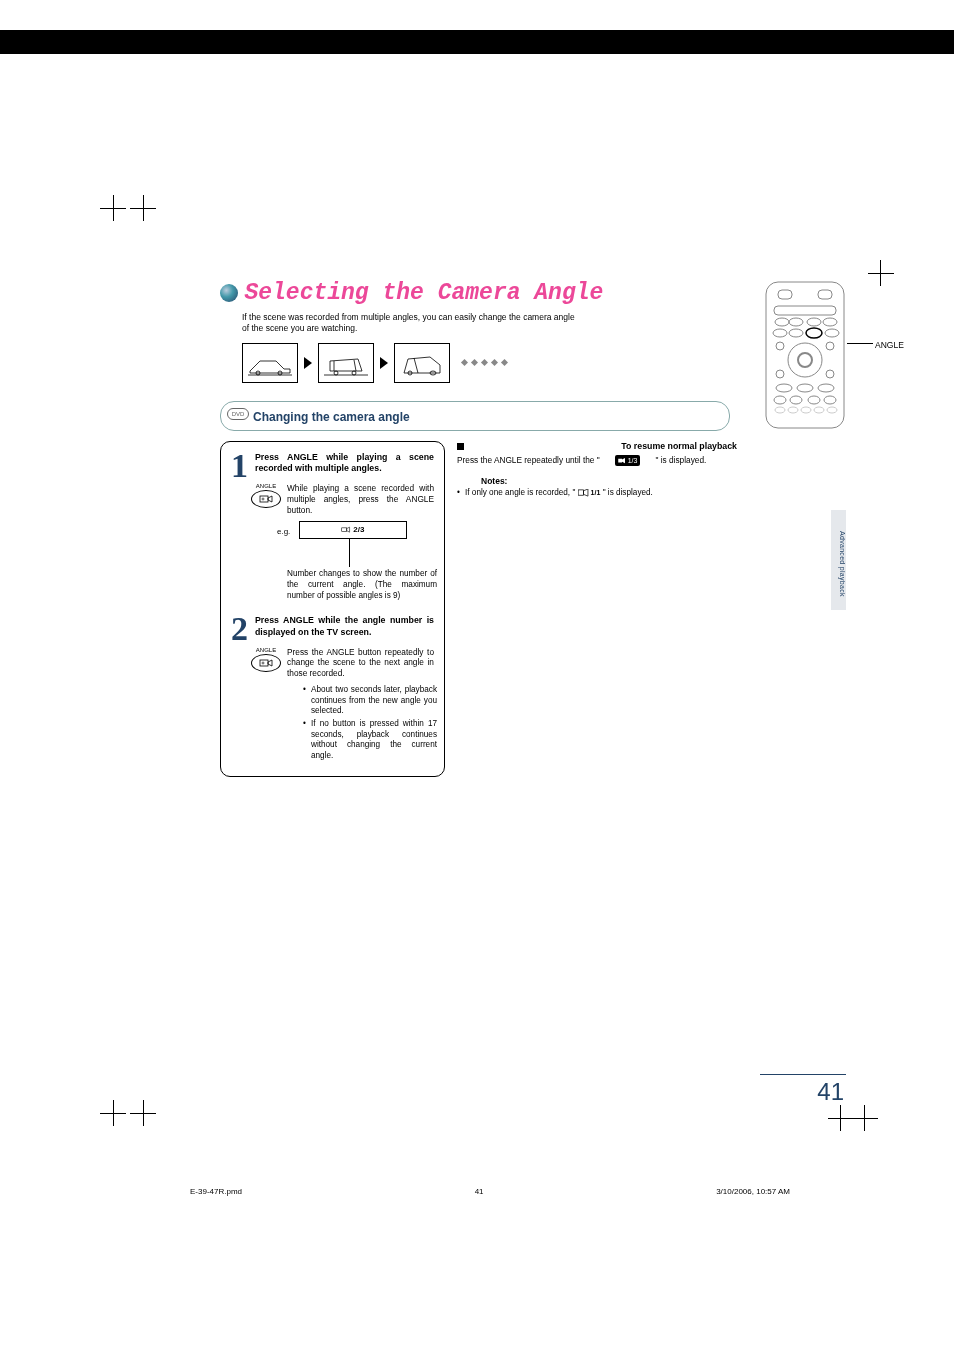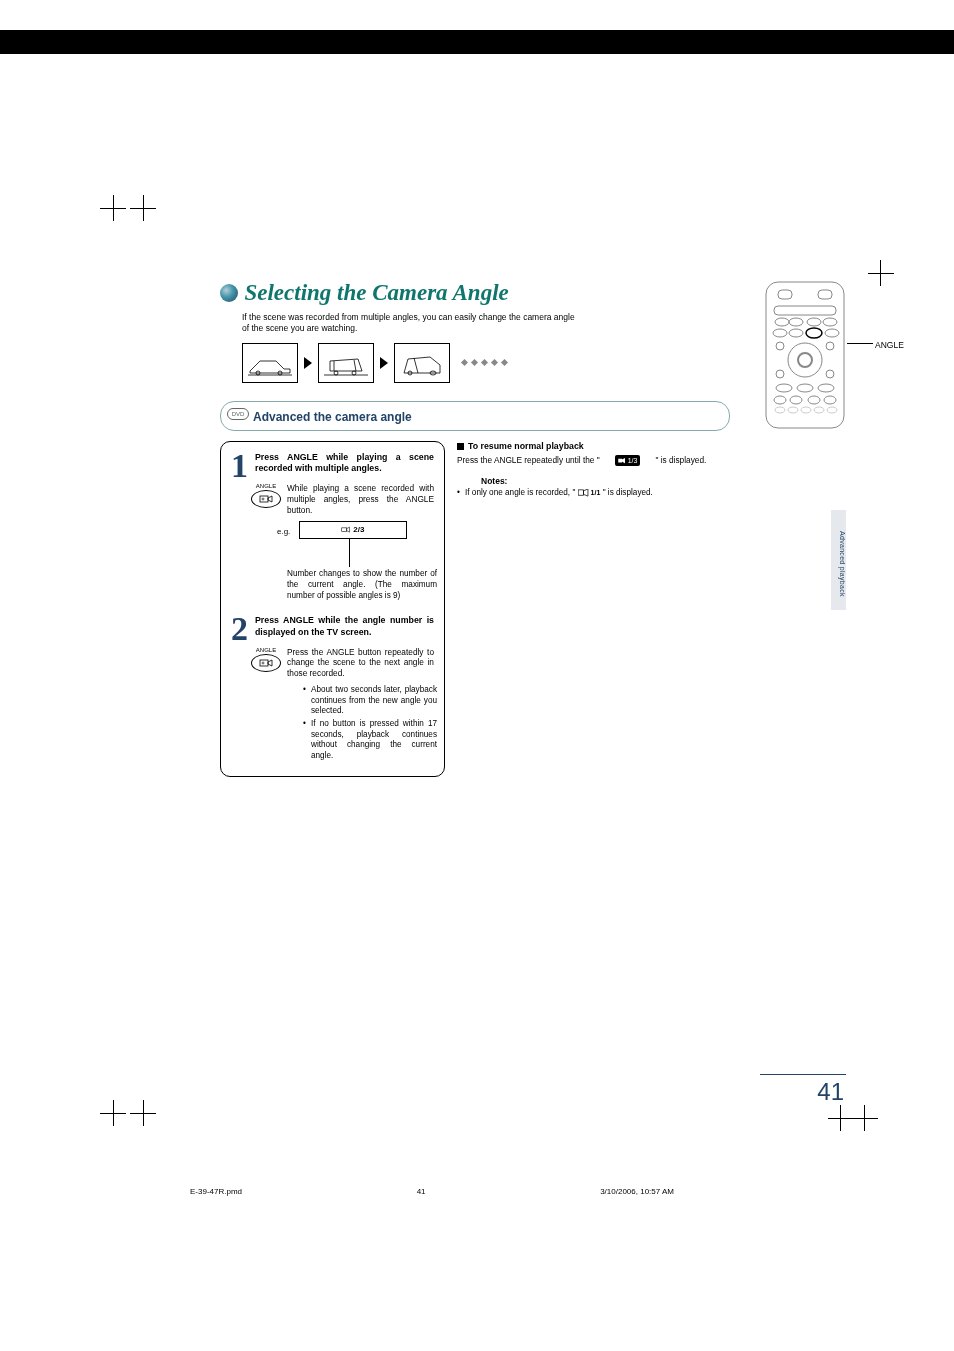--- a/index.html
+++ b/index.html
@@ -5,21 +5,21 @@
   * { box-sizing: border-box; margin: 0; padding: 0; }
   body { background: #fff; width: 954px; height: 1351px; position: relative; font-family: Arial, Helvetica, sans-serif; color: #000; }
   .page-area { position: absolute; left: 220px; top: 280px; width: 620px; }
   .cropmark { position: absolute; width: 26px; height: 26px; }
   .cropmark::before, .cropmark::after { content:""; position:absolute; background:#000; }
   .cm-tl::before { left:0; top:50%; width:100%; height:1px; }
   .cm-tl::after { left:50%; top:0; width:1px; height:100%; }
   .blackbar { position:absolute; left:0; top:30px; width:954px; height:24px; background:#000; }
   .title-row { position:relative; margin-bottom:6px; }
   .title-bullet { width:18px; height:18px; background: radial-gradient(circle at 35% 35%, #bcd 0%, #49a 40%, #234367 100%); border-radius:50%; display:inline-block; vertical-align:middle; margin-right:2px; }
-  .title-text { font-family: Liberation Serif, serif; font-style: italic; font-weight: bold; font-size: 23px; color:#0f766e; display:inline-block; vertical-align:middle; }
+  .title-text { font-family: Liberation Mono, monospace; font-style: italic; font-weight: bold; font-size: 23px; color:#ec4899; display:inline-block; vertical-align:middle; }
   .intro { font-size:8.5px; line-height:1.35; margin-left:22px; width:340px; margin-bottom:8px; }
   .illus-row { display:flex; align-items:center; gap:6px; margin-left:22px; margin-bottom:18px; }
   .illus-box { width:56px; height:40px; border:1px solid #000; display:flex; align-items:center; justify-content:center; }
   .arrow-rt { width:0; height:0; border-top:6px solid transparent; border-bottom:6px solid transparent; border-left:8px solid #000; }
   .illus-svg { width:48px; height:32px; }
   .diamond-row { display:flex; gap:5px; }
   .diamond { width:5px; height:5px; background:#888; transform:rotate(45deg); }
   .remote-box { position:absolute; left:540px; top:0; width:90px; height:155px; }
   .remote-svg { width:90px; height:150px; }
   .angle-label { position:absolute; left:655px; top:60px; font-size:8.5px; }
@@ -42,33 +42,33 @@
   .step-desc { font-size:8.3px; line-height:1.3; text-align:justify; }
   .eg-label { font-size:8px; margin-left:46px; margin-top:6px; display:inline-block; vertical-align:top; }
   .display-box { display:inline-block; border:1px solid #000; width:108px; height:18px; margin-left:4px; vertical-align:top; text-align:center; font-size:8px; padding-top:3px; }
   .disp-ico { display:inline-block; width:10px; height:8px; vertical-align:middle; }
   .angle-pointer { margin-left:98px; margin-top:0; }
   .pointer-line { width:1px; height:28px; background:#000; margin-left:20px; }
   .caption { font-size:8.2px; line-height:1.3; text-align:justify; margin-left:56px; width:150px; margin-top:2px; }
   .bullets { font-size:8.2px; line-height:1.3; margin-left:56px; width:150px; margin-top:6px; }
   .bullets li { list-style: none; position:relative; padding-left:8px; text-align:justify; margin-bottom:2px;margin-left:16px; }
   .bullets li::before { content:"•"; position:absolute; left:0; top:0; }
-  .r-head { font-weight:bold; font-size:8.8px; display:flex; align-items:center; gap:4px; }
+  .r-head { font-weight:bold; font-size:8.8px; display:flex; align-items:center; gap:4px;justify-content:space-between; }
   .r-sq { width:7px; height:7px; background:#000; display:inline-block; }
   .r-body { font-size:8.3px; margin-top:2px; display:flex; flex-wrap:wrap; align-items:center; gap:15px; }
   .pill-dark { background:#000; color:#fff; font-size:7px; padding:1px 3px; border-radius:2px; display:inline-flex; align-items:center; gap:2px; }
   .pill-dark svg { width:8px; height:6px; }
   .notes-h { font-weight:bold; font-size:8.5px; margin-top:10px;padding-left:24px; }
   .notes-ul li { list-style:none; position:relative; padding-left:8px; font-size:8.2px; line-height:1.3; text-align:justify; }
   .notes-ul li::before { content:"•"; position:absolute; left:0; }
   .inline-ico { display:inline-flex; align-items:center; gap:2px; font-size:7px; vertical-align:middle; }
   .side-tab { position:absolute; right:108px; top:510px; width:15px; height:100px; background:#e5e8ec; font-size:7px; writing-mode:vertical-rl; text-align:center; padding-top:8px; color:#234367; letter-spacing:0.3px; }
   .page-num { position:absolute; right:110px; bottom:245px; font-size:24px; color:#234367; }
   .page-num-line { position:absolute; right:108px; bottom:276px; width:86px; height:1px; background:#234367; }
-  .footer { position:absolute; left:190px; bottom:155px; width:484px; display:flex; justify-content:space-between; font-size:8px; }
+  .footer { position:absolute; left:190px; bottom:155px; width:600px; display:flex; justify-content:space-between; font-size:8px; }
 </style>
 </head>
 <body>
 
 <div class="cropmark cm-tl" style="left:100px; top:195px;"></div>
 <div class="cropmark cm-tl" style="left:130px; top:195px;"></div>
 <div class="cropmark cm-tl" style="left:100px; top:1100px;"></div>
 <div class="cropmark cm-tl" style="left:130px; top:1100px;"></div>
 <div class="cropmark cm-tl" style="right:100px; top:1105px; transform:scaleX(-1);"></div>
 <div class="cropmark cm-tl" style="right:76px; top:1105px; transform:scaleX(-1);"></div>
@@ -146,21 +146,21 @@
       <div class="diamond"></div>
       <div class="diamond"></div>
       <div class="diamond"></div>
       <div class="diamond"></div>
       <div class="diamond"></div>
     </div>
   </div>
 
   <div class="section-bar" style="width:510px;">
     <span class="dvd-pill">DVD</span>
-    <span class="section-title">Advanced the camera angle</span>
+    <span class="section-title">Changing the camera angle</span>
   </div>
 
   <div class="two-col">
 
     <div class="left-col">
 
       <div class="step">
         <div class="step-row">
           <div class="step-num">1</div>
           <div class="step-head">Press ANGLE while playing a scene recorded with multiple angles.</div>

